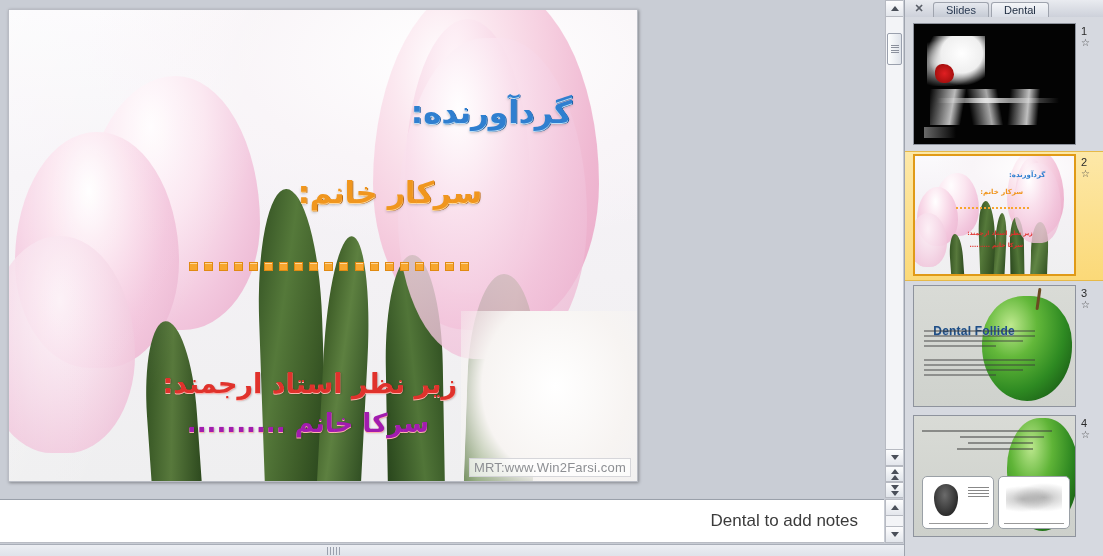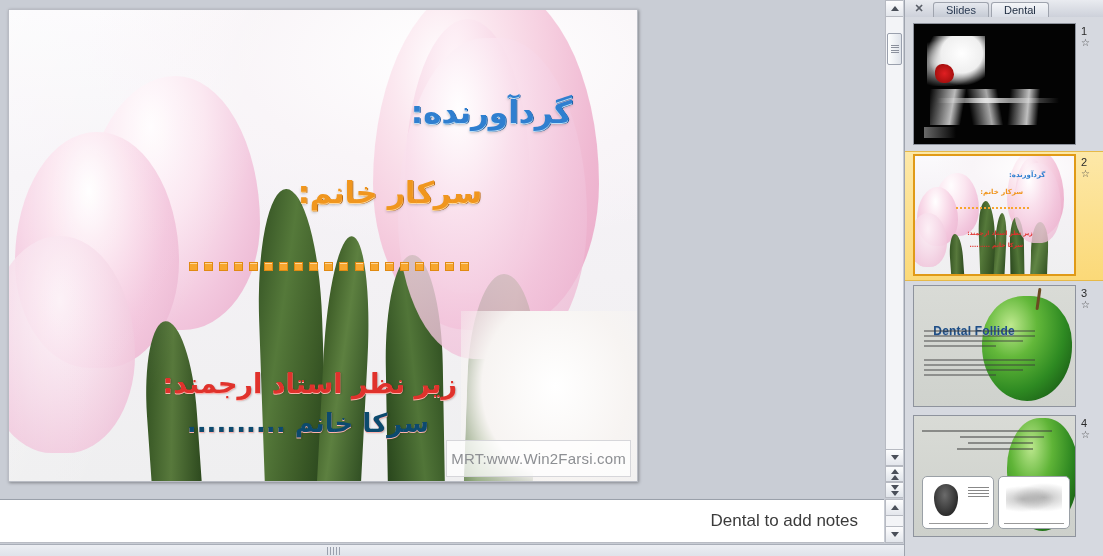--- a/index.html
+++ b/index.html
@@ -134,27 +134,27 @@
     border:1px solid #e08a12;
     box-shadow:inset 0 1px 0 #ffd79a;
   }
   #txt-zir{
     position:absolute; right:180px; top:358px;
     font-size:27px; font-weight:bold; color:#e0322c;
     text-shadow:0 1px 0 #ffb3ae, 1px 1px 2px rgba(0,0,0,.25);
   }
   #txt-sarka{
     position:absolute; right:208px; top:398px;
-    font-size:26px; font-weight:bold; color:#0c4a6e;
+    font-size:26px; font-weight:bold; color:#a21caf;
     text-shadow:0 1px 0 #ffb3ae, 1px 1px 2px rgba(0,0,0,.25);
   }
   #watermark{
     position:absolute; right:6px; bottom:4px;
-    font-size:15px; color:#8d8f93; letter-spacing:.2px;
-    background:rgba(255,255,255,.72); padding:9px 4px;
+    font-size:13px; color:#8d8f93; letter-spacing:.2px;
+    background:rgba(255,255,255,.72); padding:1px 4px;
     border:1px solid rgba(210,210,214,.9);
   }
 
   
   #main-vscroll{
     position:absolute; left:885px; top:0; width:18px; height:498px;
     background:#eef0f4; border-left:1px solid #b7bac2;
     display:flex; flex-direction:column;
   }
   .sb-btn{

